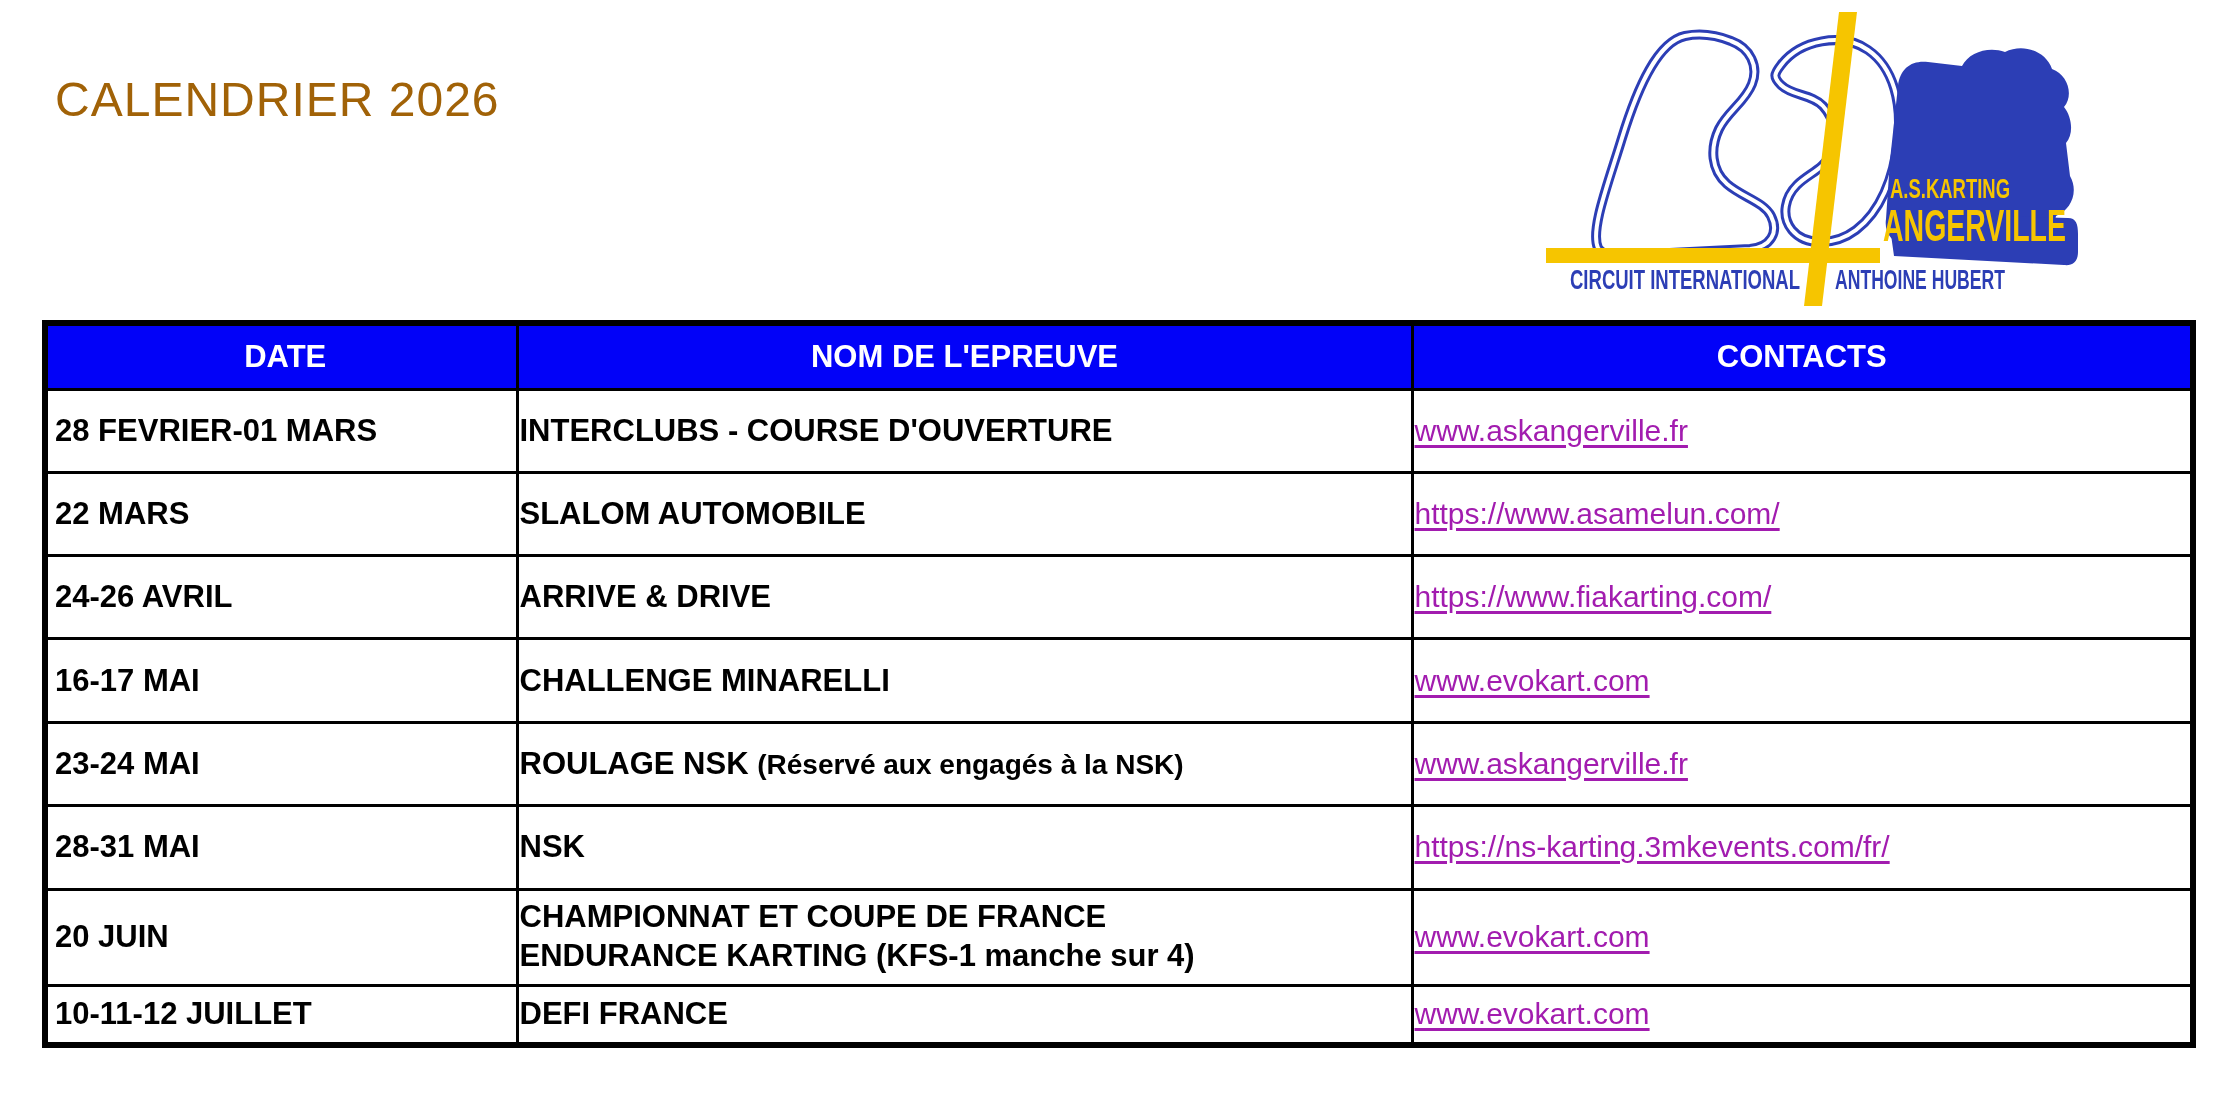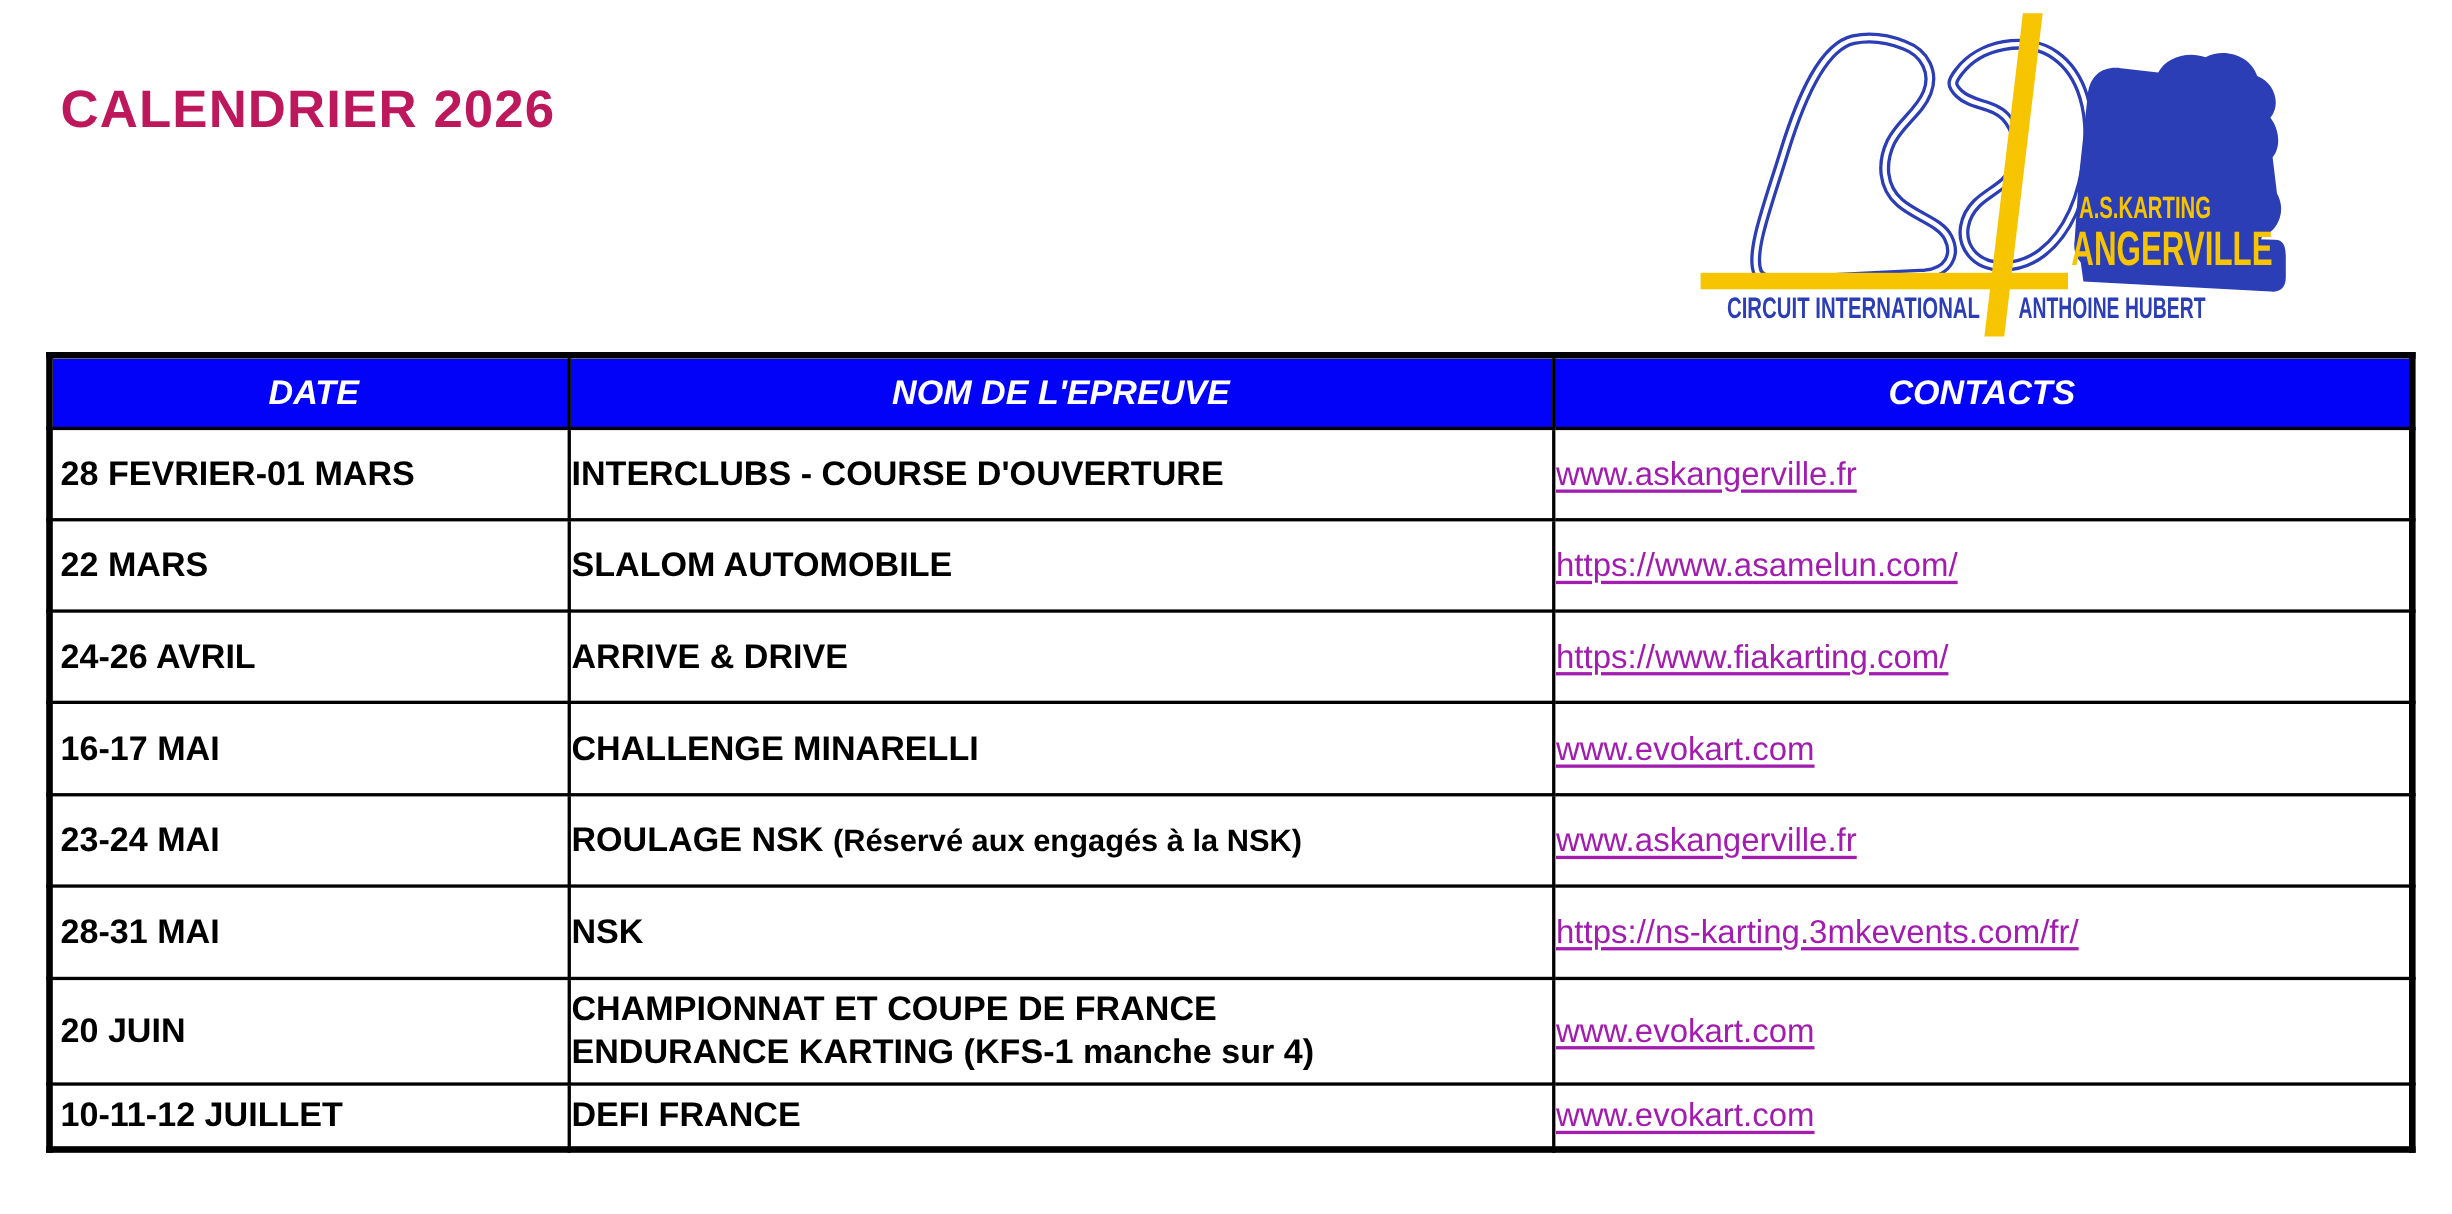--- a/index.html
+++ b/index.html
@@ -8,41 +8,41 @@
     background: #ffffff;
     font-family: "Liberation Sans", sans-serif;
     position: relative;
     overflow: hidden;
   }
 
   .page-title {
     position: absolute;
     left: 55px; top: 72px;
     font-size: 48px;
-    font-weight: bold;
-    color: #be185d;
+    font-weight: normal;
+    color: #a16207;
     letter-spacing: 1px;
     white-space: nowrap;
   }
 
   .logo { position: absolute; left: 1538px; top: 8px; width: 542px; height: 300px; }
 
   table.cal {
     position: absolute;
     left: 42px; top: 320px;
     width: 2148px; height: 728px;
     border-collapse: collapse;
     table-layout: fixed;
     border: 6px solid #000000;
   }
   table.cal th, table.cal td {
     border: 3px solid #000000;
     overflow: hidden;
   }
-  tr.head-row { height: 66px; font-style: italic; }
+  tr.head-row { height: 66px; }
   table.cal th {
     background: #0202F8;
     color: #ffffff;
     font-size: 31px;
     font-weight: bold;
     text-align: center;
     vertical-align: middle;
   }
   th.col-date { text-align: left; padding-left: 8px; }
   table.cal td {

